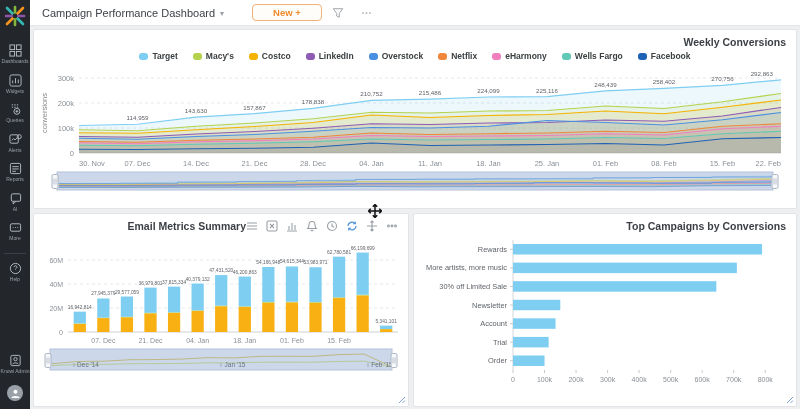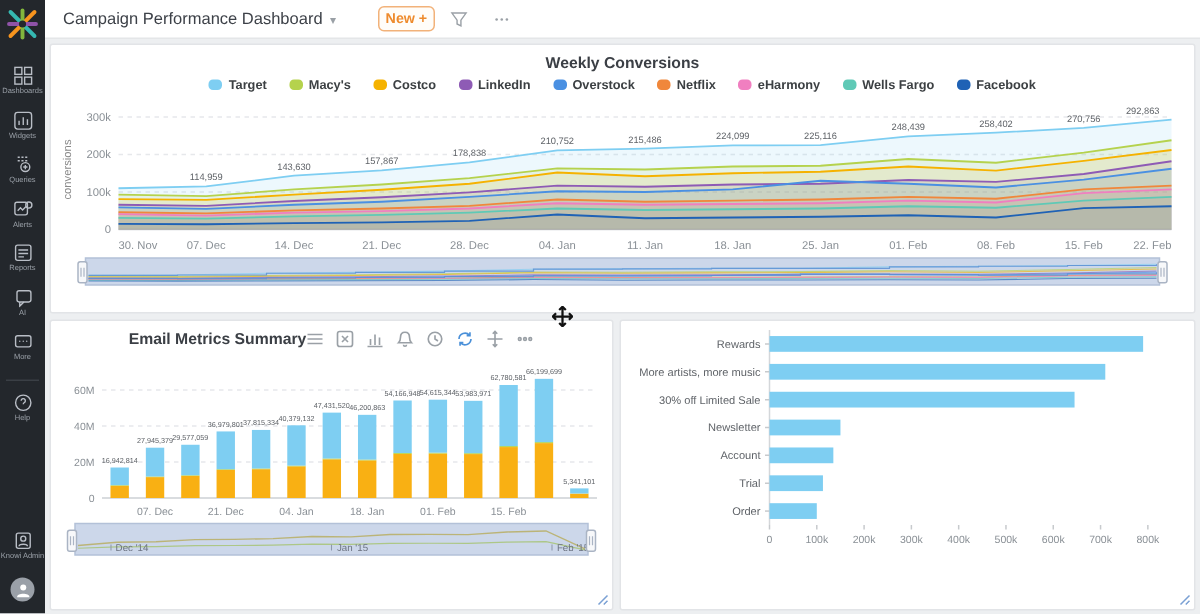--- a/index.html
+++ b/index.html
@@ -22,31 +22,31 @@
   .side-spacer { flex:1; }
   .avatar { width:16px; height:16px; border-radius:50%; background:#9aa0a8;
     display:flex; align-items:center; justify-content:center; margin:6px 0 8px; }
 
   
   .header { position:absolute; left:30px; top:0; right:0; height:26px; background:#fff;
     border-bottom:1px solid #e4e6e8; display:flex; align-items:center; padding:0 12px; }
   .hd-title { font-size:11px; font-weight:normal; color:#3d4148; }
   .chev { font-size:8px; color:#9aa0a6; margin-left:5px; margin-top:1px; }
   .new-btn { margin-left:28px; border:1px solid #f2b27a; color:#ee8b2d; background:#fffdf9;
-    font-size:9.5px; font-weight:bold; border-radius:4px; padding:2px 4px; cursor:pointer; }
+    font-size:9.5px; font-weight:bold; border-radius:4px; padding:2px 20px; cursor:pointer; }
   .search { flex:0 0 352px; margin:0 auto; height:16px; border:1px solid #ddd; border-radius:10px;
     background:#fff; display:flex; align-items:center; padding:0 8px; gap:5px; }
   .search input { border:none; outline:none; flex:1; font-size:9px; color:#444; background:transparent; }
   .search input::placeholder { color:#a8adb3; }
   .hd-icons { display:flex; align-items:center; gap:16px; margin-left:10px; }
 
   
   .main { position:absolute; left:30px; top:26px; right:0; bottom:0; background:#edeff1; padding:3px; }
   .panel { background:#fff; border:1px solid #e2e4e7; border-radius:2px; position:relative; }
-  .panel-head { display:flex; align-items:center; justify-content:center; padding:6px 10px 2px; }
+  .panel-head { display:flex; align-items:center; justify-content:flex-end; padding:6px 10px 2px; }
   .panel-title { font-size:10.5px; font-weight:bold; color:#3b3f45; }
   #panel-weekly { height:180px; margin-bottom:4px; }
   .bottom-row { display:flex; gap:4px; height:194px; }
   #panel-email { flex:0 0 376px; }
   #panel-top { flex:1; }
 
   .legend-row { display:flex; justify-content:center; align-items:center; gap:15px; margin-top:1px; }
   .legend-item { display:flex; align-items:center; gap:4px; cursor:pointer; }
   .legend-dot { width:9px; height:7px; border-radius:3px; }
   .legend-label { font-size:8.5px; font-weight:bold; color:#3c4043; }
@@ -440,20 +440,23 @@
                 <path d="M349,9.5 v6 M351,9.5 v6" stroke="#aab4c4" stroke-width="0.8"></path>
               </g>
             </svg>
         </div>
         <svg class="resize-handle" viewBox="0 0 8 8">
           <path d="M7 1 L1 7 M7 4.5 L4.5 7" stroke="#7aa0d4" stroke-width="1" fill="none"></path>
         </svg>
       </section>
 
       <section class="panel" id="panel-top">
+        <div class="panel-head">
+          <span class="panel-title">Top Campaigns by Conversions</span>
+        </div>
         <svg class="chart-wrap" id="top-chart" width="380" height="152">
             <line x1="98" y1="6" x2="98" y2="136" stroke="#d4d7da"></line>
             <text x="92" y="17.885714285714286" font-size="7.4" fill="#5f6368" text-anchor="end">Rewards</text>
             <line x1="95" y1="15.285714285714286" x2="98" y2="15.285714285714286" stroke="#c7cacd"></line>
             <rect x="98" y="10.035714285714286" width="249.0823529411765" height="10.5" fill="#7ecef2"></rect>
             <text x="92" y="36.45714285714286" font-size="7.4" fill="#5f6368" text-anchor="end">More artists, more music</text>
             <line x1="95" y1="33.85714285714286" x2="98" y2="33.85714285714286" stroke="#c7cacd"></line>
             <rect x="98" y="28.60714285714286" width="223.85882352941178" height="10.5" fill="#7ecef2"></rect>
             <text x="92" y="55.02857142857143" font-size="7.4" fill="#5f6368" text-anchor="end">30% off Limited Sale</text>
             <line x1="95" y1="52.42857142857143" x2="98" y2="52.42857142857143" stroke="#c7cacd"></line>

